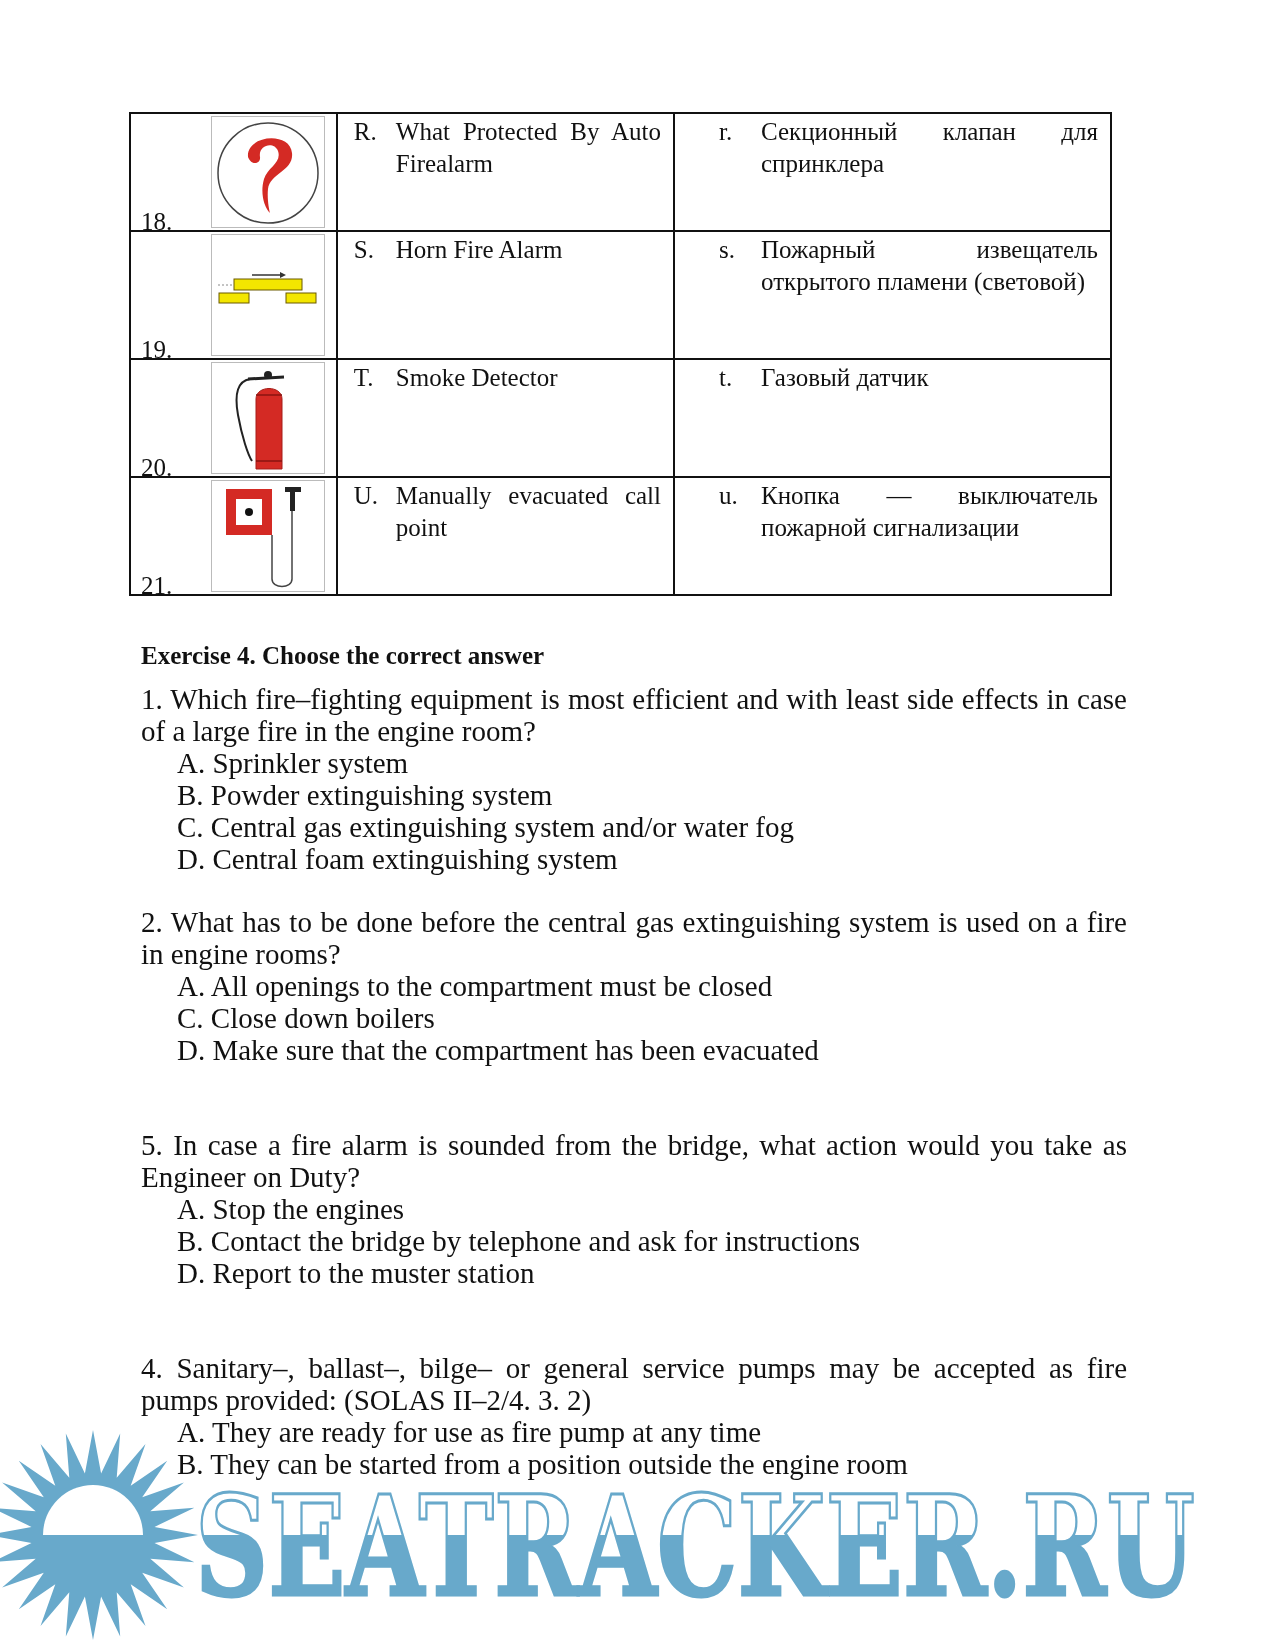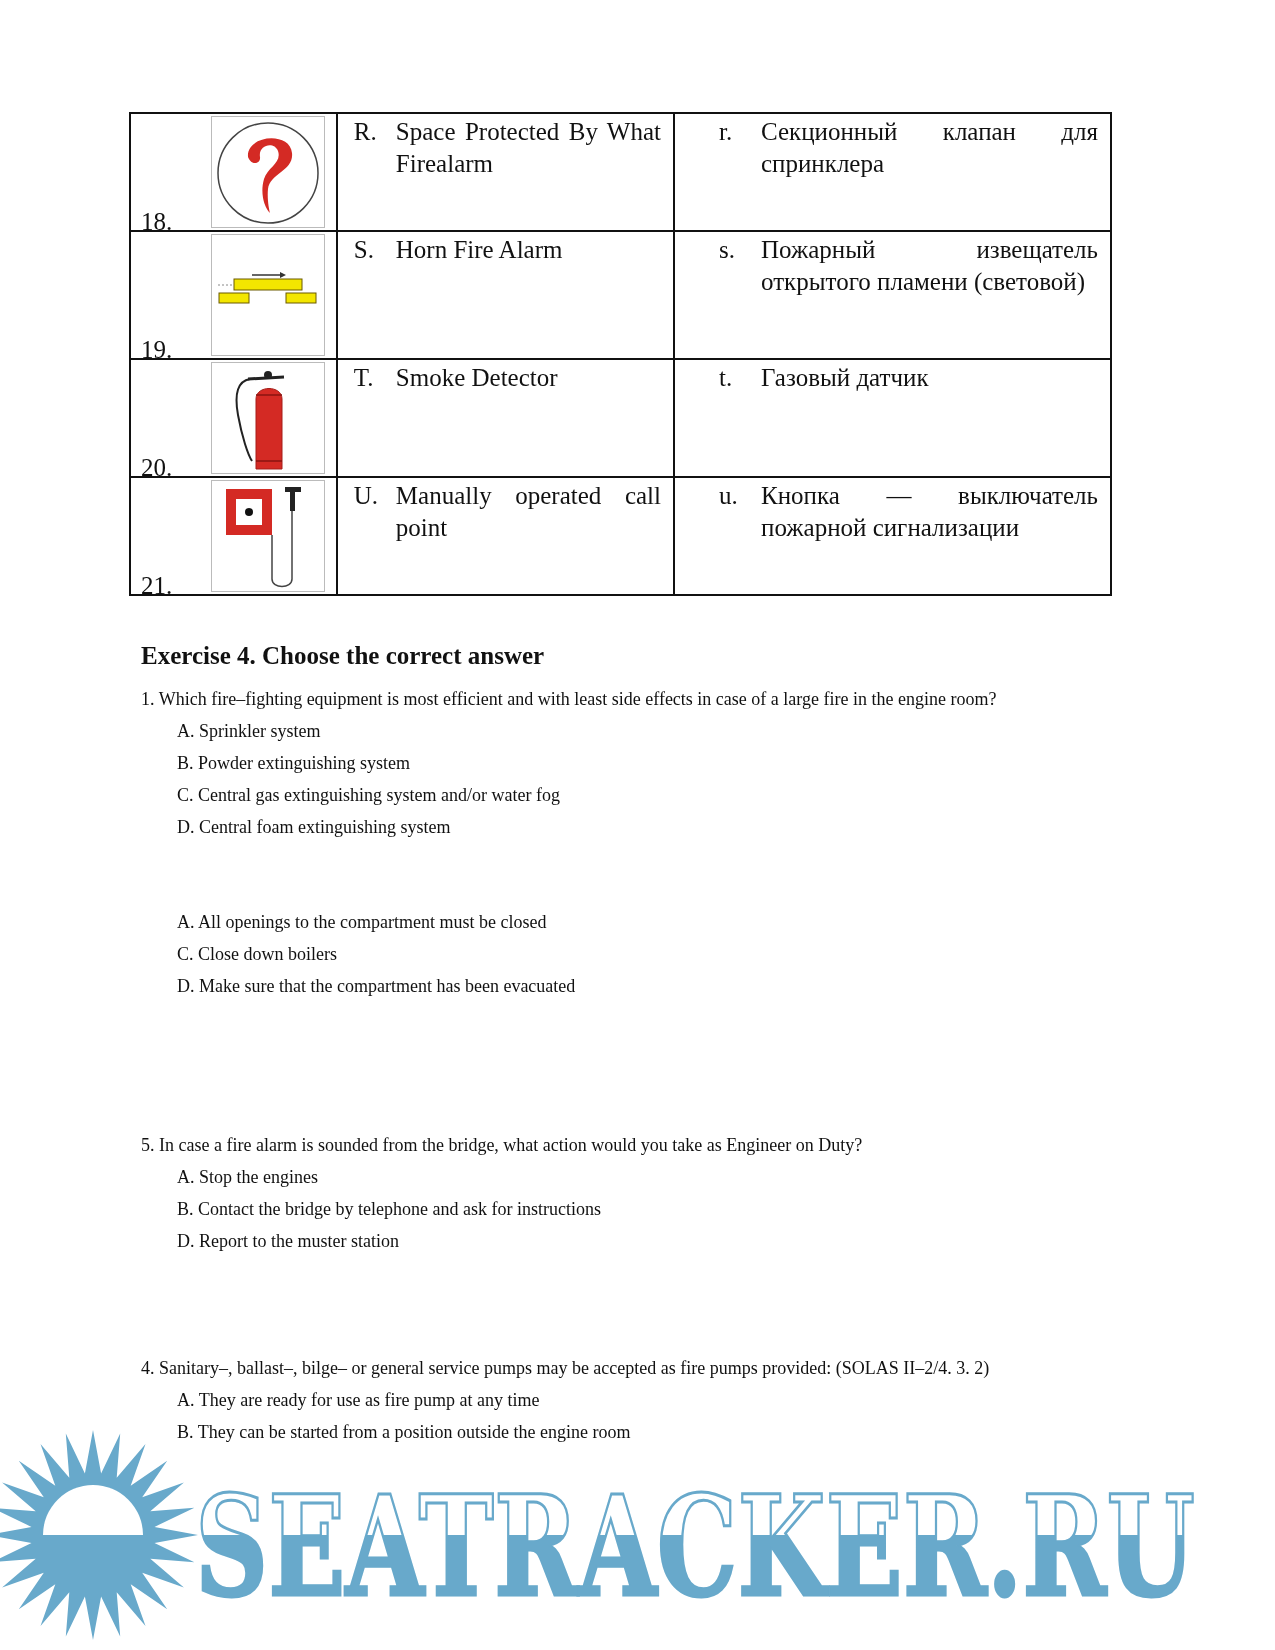--- a/index.html
+++ b/index.html
@@ -14,21 +14,21 @@
   .numcell .num{position:absolute;left:10px;bottom:-6px;font-size:25px;}
   .numcell .pic{position:absolute;left:80px;top:2px;width:112px;bottom:2px;border:1px solid #bbb;background:#fff;}
   .encell{width:337px;}
   .rucell{width:437px;}
   .item{display:flex;font-size:25px;line-height:32px;padding-top:2px;}
   .encell .item{padding-left:16px;padding-right:12px;}
   .rucell .item{padding-left:44px;padding-right:12px;}
   .item .lt{width:42px;flex:none;}
   .item .tx{flex:1;text-align:justify;}
   .ex-title{position:absolute;left:141px;top:642px;font-size:25px;font-weight:bold;}
-  .q{position:absolute;left:141px;width:986px;font-size:18px;line-height:32px;}
+  .q{position:absolute;left:141px;width:986px;font-size:29px;line-height:32px;}
   .q .stem{text-align:justify;}
   .q .opt{padding-left:36px;}
   .wm{position:absolute;left:0;top:1390px;width:1275px;height:260px;pointer-events:none;}
 </style>
 </head>
 <body>
 
 <table class="tbl">
   <tbody>
       <tr class="r18">
@@ -37,21 +37,21 @@
       <div class="pic">
         <svg width="112" height="112" viewBox="0 0 112 112">
           <circle cx="56" cy="56" r="50" fill="#fff" stroke="#444" stroke-width="1.5"></circle>
           <path d="M36 40 C34 18,78 14,80 36 C82 54,58 56,56 72 C55 82,57 92,58 96 C52 90,48 76,52 62 C56 50,70 46,66 34 C62 24,46 28,48 40 C49 46,40 50,36 40 Z" fill="#d42a24"></path>
         </svg>
       </div>
     </td>
     <td class="encell">
       <div class="item">
             <span class="lt">R.</span>
-            <span class="tx">Space Protected By What Firealarm</span>
+            <span class="tx">What Protected By Auto Firealarm</span>
           </div>
     </td>
     <td class="rucell">
       <div class="item">
             <span class="lt">r.</span>
             <span class="tx">Секционный клапан для спринклера</span>
           </div>
     </td>
   </tr>
   <tr class="r19">
@@ -118,21 +118,21 @@
           <circle cx="37" cy="31" r="4" fill="#111"></circle>
           <path d="M60 54 L60 98 C60 108,80 108,80 98 L80 18" fill="none" stroke="#444" stroke-width="1.5"></path>
           <rect x="73" y="6" width="16" height="5" fill="#222"></rect>
           <rect x="78" y="6" width="5" height="24" fill="#222"></rect>
         </svg>
       </div>
     </td>
     <td class="encell">
       <div class="item">
             <span class="lt">U.</span>
-            <span class="tx">Manually operated call point</span>
+            <span class="tx">Manually evacuated call point</span>
           </div>
     </td>
     <td class="rucell">
       <div class="item">
             <span class="lt">u.</span>
             <span class="tx">Кнопка — выключатель пожарной сигнализации</span>
           </div>
     </td>
   </tr>
 </tbody>
@@ -142,20 +142,21 @@
 
 <div class="q" style="top:683px">
   <div class="stem">1. Which fire–fighting equipment is most efficient and with least side effects in case of a large fire in the engine room?</div>
   <div class="opt">A. Sprinkler system</div>
   <div class="opt">B. Powder extinguishing system</div>
   <div class="opt">C. Central gas extinguishing system and/or water fog</div>
   <div class="opt">D. Central foam extinguishing system</div>
 </div>
 
 <div class="q" style="top:906px">
+  <div class="stem">2. What has to be done before the central gas extinguishing system is used on a fire in engine rooms?</div>
   <div class="opt">A. All openings to the compartment must be closed</div>
   <div class="opt">C. Close down boilers</div>
   <div class="opt">D. Make sure that the compartment has been evacuated</div>
 </div>
 
 <div class="q" style="top:1129px">
   <div class="stem">5. In case a fire alarm is sounded from the bridge, what action would you take as Engineer on Duty?</div>
   <div class="opt">A. Stop the engines</div>
   <div class="opt">B. Contact the bridge by telephone and ask for instructions</div>
   <div class="opt">D. Report to the muster station</div>

